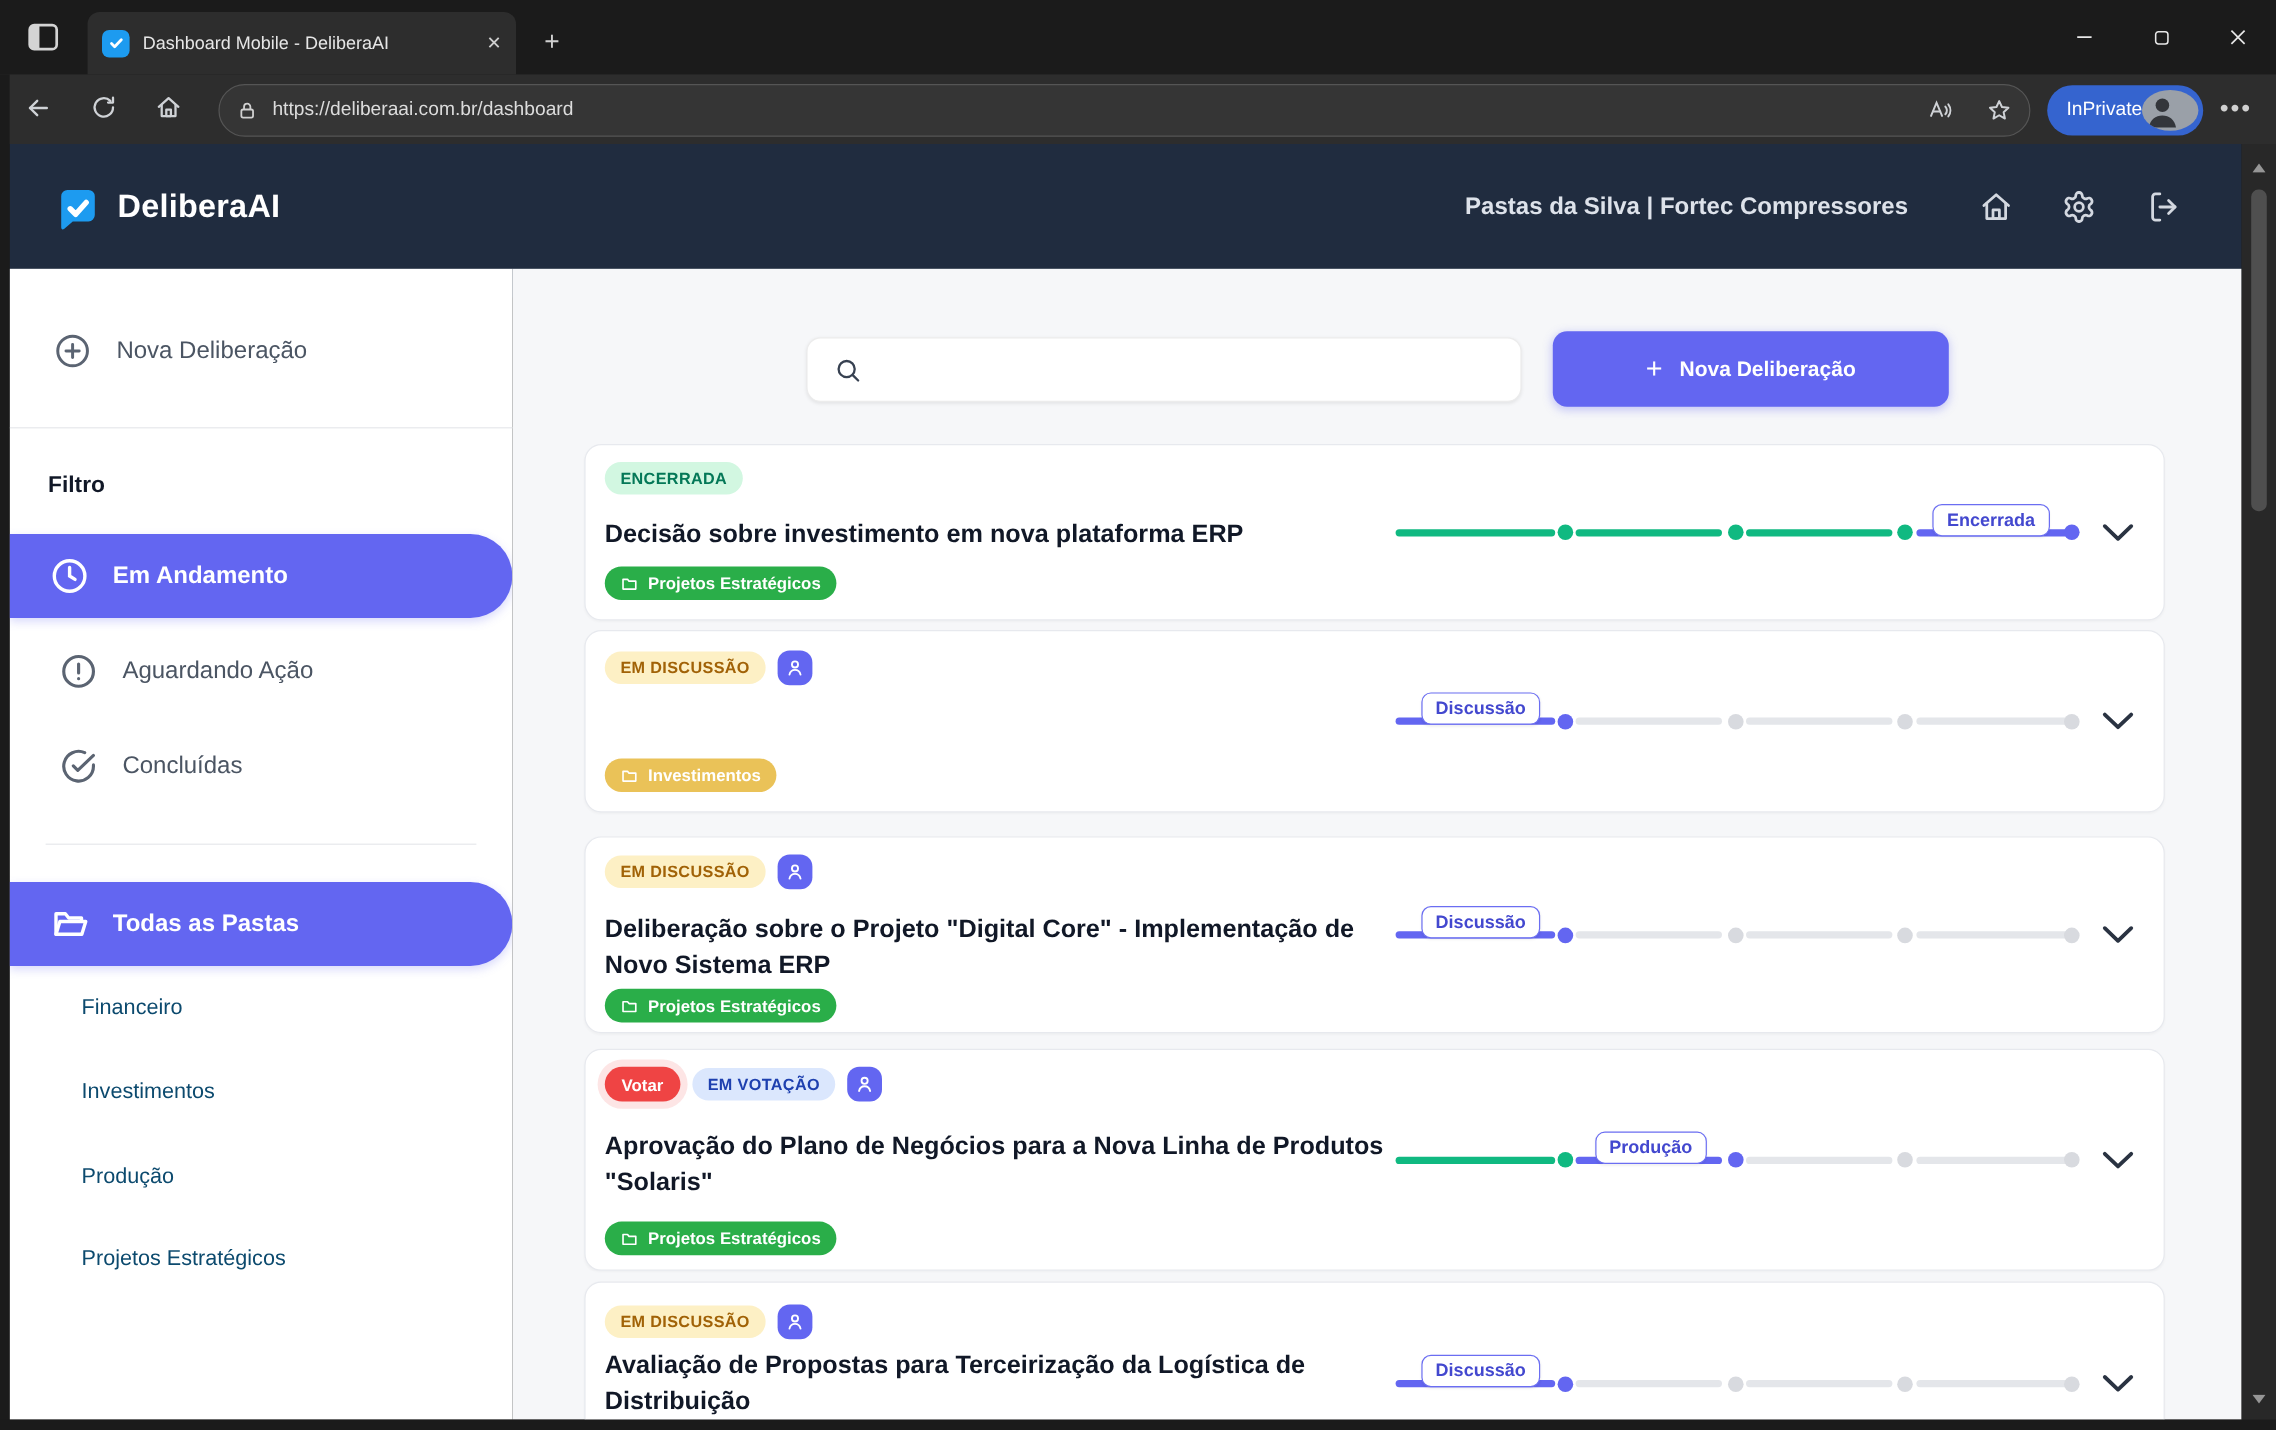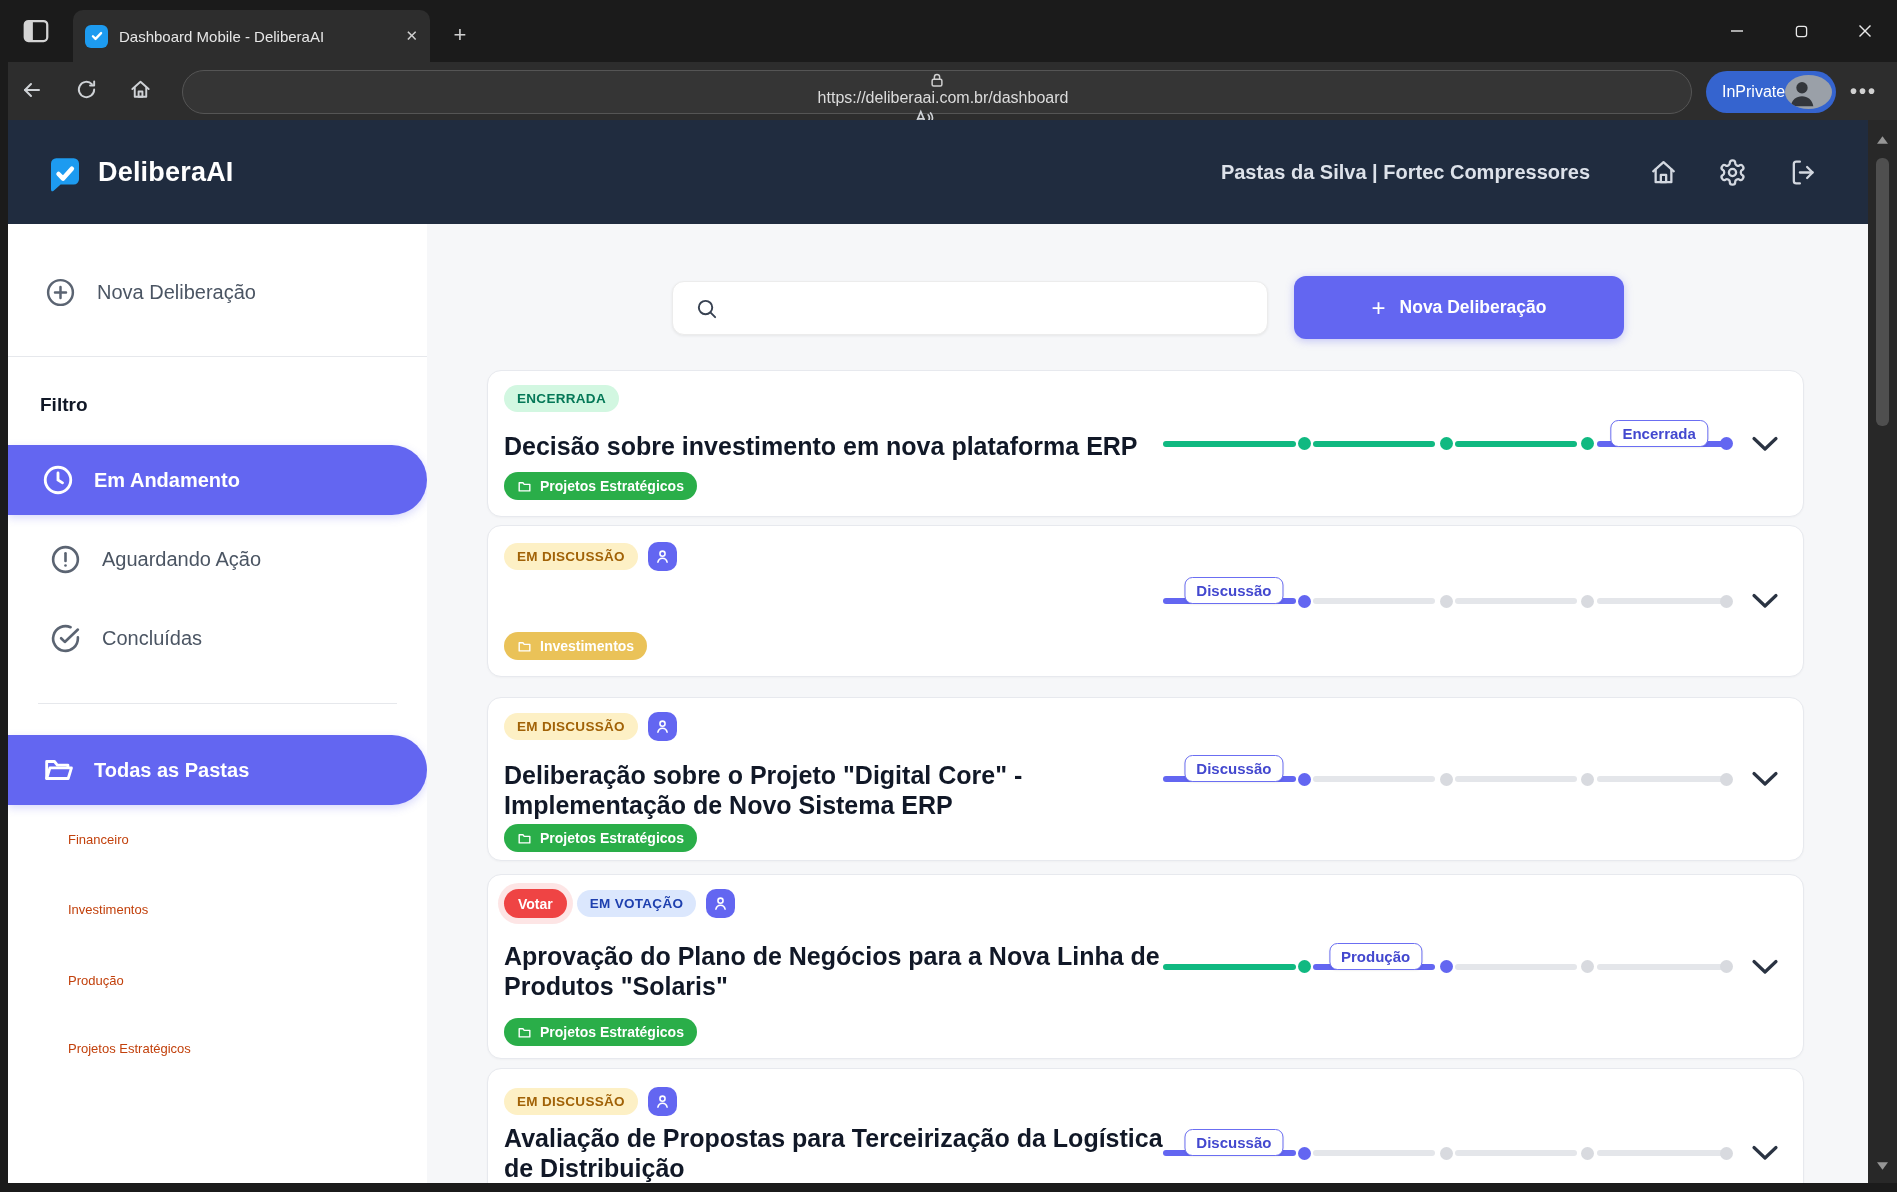--- a/index.html
+++ b/index.html
@@ -12,21 +12,21 @@
   .tab{position:absolute;left:73px;top:10px;width:357px;height:52px;background:#2d2d2d;border-radius:10px 10px 0 0;display:flex;align-items:center;padding:0 12px;}
   .favicon{width:23px;height:23px;border-radius:6px;background:#1d9bf0;display:flex;align-items:center;justify-content:center;flex:0 0 auto;}
   .tab-title{color:#e6e6e6;font-size:15px;margin-left:11px;white-space:nowrap;overflow:hidden;flex:1;}
   .tab-close{color:#cfcfcf;font-size:15px;margin-left:8px;cursor:default;}
   .newtab{position:absolute;left:446px;top:22px;width:28px;height:28px;color:#cfcfcf;font-size:22px;line-height:26px;text-align:center;}
   .win-controls{position:absolute;right:0;top:0;height:62px;display:flex;}
   .win-btn{width:64px;height:62px;display:flex;align-items:center;justify-content:center;color:#e8e8e8;}
 
   .toolbar{position:absolute;left:0;top:62px;width:1897px;height:58px;background:#2d2d2d;}
   .nav-ic{position:absolute;top:78px;color:#cfd2d6;}
-  .urlbar{position:absolute;left:182px;top:70px;width:1510px;height:44px;border-radius:22px;background:#353535;border:1px solid #555;display:flex;align-items:center;padding:0 14px;flex-direction:column;}
+  .urlbar{position:absolute;left:182px;top:70px;width:1510px;height:44px;border-radius:22px;background:#353535;border:1px solid #555;display:flex;align-items:center;padding:0 14px;}
   .url-text{color:#dcdcdc;font-size:16px;margin-left:12px;flex:1;}
   .inprivate{position:absolute;left:1706px;top:71px;width:130px;height:42px;border-radius:21px;background:#3564cf;display:flex;align-items:center;padding:0 4px 0 16px;}
   .inprivate span{color:#fff;font-size:16px;flex:1;}
   .ip-avatar{width:34px;height:34px;border-radius:50%;background:#9aa0a8;overflow:hidden;flex:0 0 auto;}
   .more-btn{position:absolute;left:1850px;top:80px;color:#d0d0d0;font-size:20px;letter-spacing:2px;font-weight:700;}
 
   
   .app-header{position:absolute;left:8px;top:120px;width:1860px;height:128px;background:#202c3f;}
   .logo{position:absolute;left:36px;top:33px;width:42px;height:42px;}
   .brand{position:absolute;left:90px;top:37px;color:#fff;font-size:27px;font-weight:800;letter-spacing:.2px;}
@@ -37,40 +37,40 @@
   .sidebar{position:absolute;left:8px;top:224px;width:419px;height:959px;background:#fff;}
   .side-row{position:absolute;left:0;width:419px;height:44px;display:flex;align-items:center;color:#4b5563;}
   .side-row .ic{margin-left:41px;margin-right:20px;display:flex;color:#5b6472;}
   .side-row .lbl{font-size:20px;}
   .nova-row .ic{margin-left:36px;}
   .divider{position:absolute;height:1px;background:#e6e8ec;}
   .filter-head{position:absolute;left:32px;top:170px;font-size:19px;font-weight:700;color:#111827;}
   .side-pill{position:absolute;left:0;width:419px;height:70px;background:#6366f1;border-radius:0 36px 36px 0;display:flex;align-items:center;color:#fff;box-shadow:0 3px 8px rgba(99,102,241,.25);}
   .side-pill .ic{margin-left:33px;margin-right:19px;display:flex;color:#fff;}
   .side-pill .lbl{font-size:20px;font-weight:700;}
-  .folder-item{position:absolute;left:60px;height:30px;display:flex;align-items:center;font-size:13px;color:#c2410c;}
+  .folder-item{position:absolute;left:60px;height:30px;display:flex;align-items:center;font-size:18px;color:#0c4a6e;}
 
   
   .main{position:absolute;left:427px;top:224px;width:1441px;height:959px;background:#f6f7f9;overflow:hidden;}
   .search{position:absolute;left:245px;top:57px;width:596px;height:54px;background:#fff;border:1px solid #ececec;border-radius:12px;box-shadow:0 1px 3px rgba(0,0,0,.07);display:flex;align-items:center;padding:0 18px 0 22px;}
   .search input{border:none;outline:none;flex:1;font-size:17px;color:#374151;background:transparent;}
   .search input::placeholder{color:#9aa1ac;}
   .new-btn{position:absolute;left:867px;top:52px;width:330px;height:63px;background:#6366f1;border:none;border-radius:12px;color:#fff;display:flex;align-items:center;justify-content:center;gap:14px;box-shadow:0 2px 8px rgba(99,102,241,.35);cursor:pointer;}
   .new-btn .plus{font-size:24px;font-weight:400;line-height:1;}
   .new-btn .nb-lbl{font-size:17.5px;font-weight:600;}
 
   .card{position:absolute;left:60px;width:1317px;background:#fff;border:1px solid #e7e9ee;border-radius:14px;box-shadow:0 1px 2px rgba(0,0,0,.03);}
   .badges{position:absolute;left:16px;display:flex;align-items:center;gap:10px;}
   .badge{height:27px;display:flex;align-items:center;padding:0 13px;border-radius:13.5px;font-size:13.5px;font-weight:700;letter-spacing:.3px;white-space:nowrap;}
   .status-green{background:#d2f7e1;color:#047857;}
   .status-amber{background:#fdf0c5;color:#a16207;}
   .status-blue{background:#dbe7fd;color:#1e40af;}
   .votar{height:29px;display:flex;align-items:center;padding:0 14px;border-radius:15px;background:#ef4444;color:#fff;font-size:14px;font-weight:700;box-shadow:0 0 0 6px rgba(239,68,68,.14);border:none;cursor:pointer;}
   .avatar{width:29px;height:29px;border-radius:10px;background:#6366f1;display:flex;align-items:center;justify-content:center;}
-  .card-title{position:absolute;left:16px;margin:0;font-size:25px;font-weight:700;color:#111827;line-height:30px;max-width:660px;}
+  .card-title{position:absolute;left:16px;margin:0;font-size:21px;font-weight:700;color:#111827;line-height:30px;max-width:660px;}
   .tag{position:absolute;left:16px;height:28px;display:flex;align-items:center;gap:8px;padding:0 13px;border-radius:14px;color:#fff;font-size:14px;font-weight:700;white-space:nowrap;}
   .tag-green{background:#2aae49;}
   .tag-amber{background:#eac258;}
   .progress{position:absolute;left:675px;top:0;bottom:0;width:567px;}
   .seg{position:absolute;top:calc(50% - 3px);height:6px;border-radius:3px;}
   .seg.s1{left:0;width:23.5%;}
   .seg.s2{left:26.5%;width:21.5%;}
   .seg.s3{left:51.5%;width:21.5%;}
   .seg.s4{left:76.5%;width:23.5%;}
   .dot{position:absolute;top:calc(50% - 6.5px);width:13px;height:13px;border-radius:50%;}

